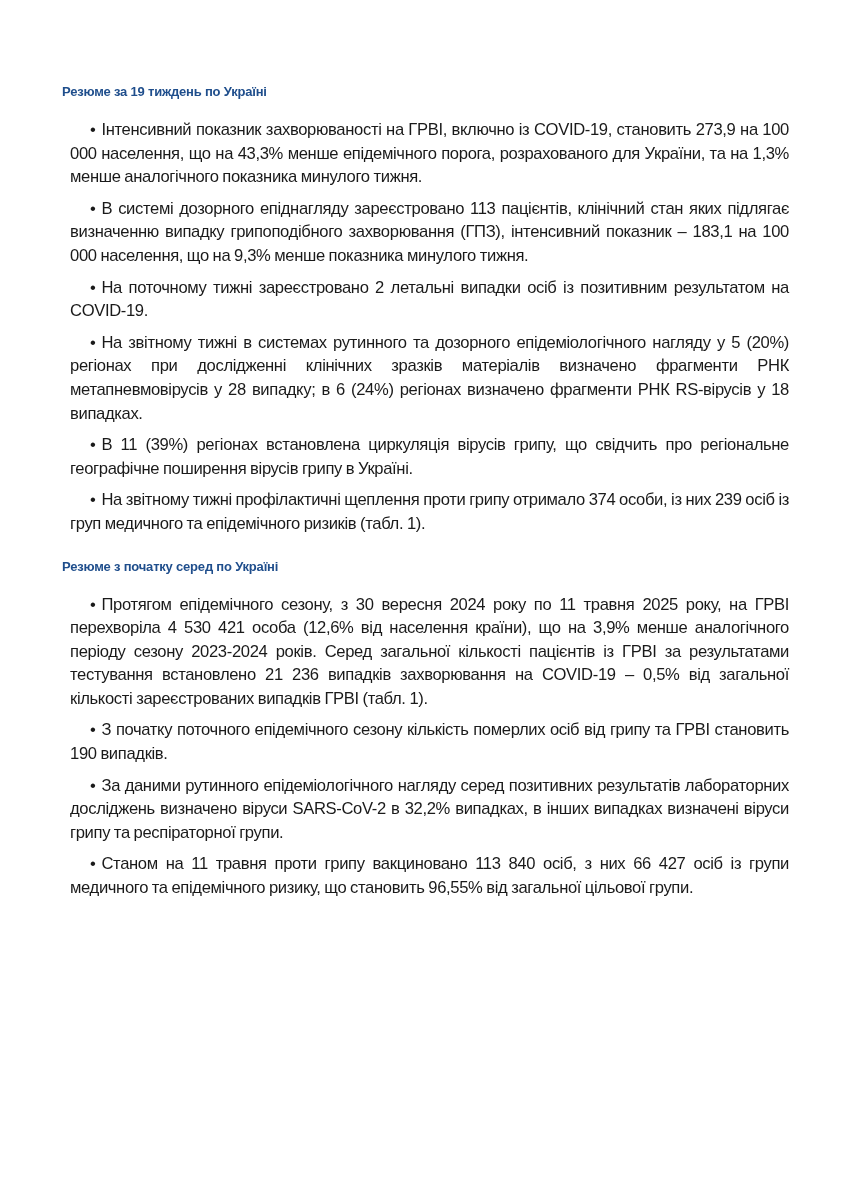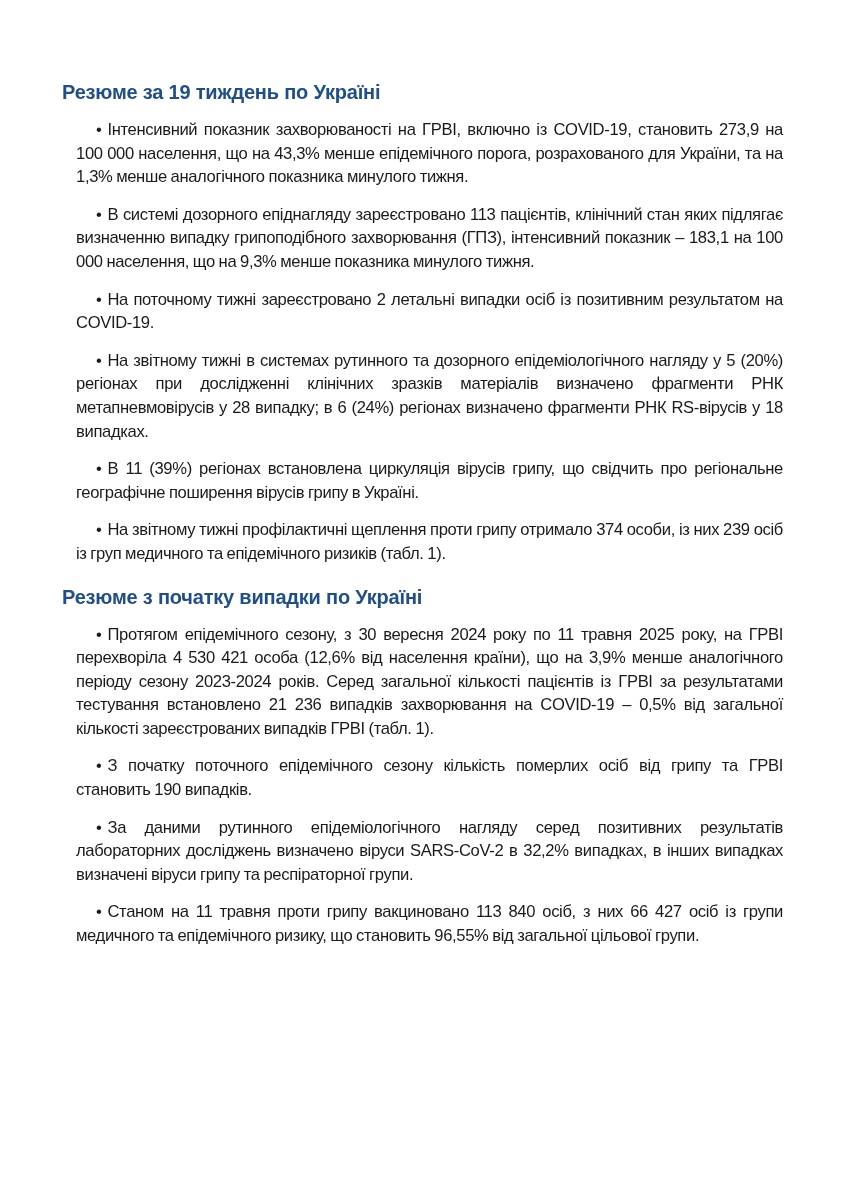--- a/index.html
+++ b/index.html
@@ -18,34 +18,34 @@
       left: 62px;
       top: 80px;
       width: 735px;
       font-family: "Liberation Sans", sans-serif;
       color: #1a1a1a;
     }
     .section-title {
       font-family: "Liberation Sans", sans-serif;
       font-weight: bold;
       color: #1f4e8c;
-      font-size: 20px;
+      font-size: 13px;
       line-height: 24px;
       margin: 0 0 14px 0;
       letter-spacing: -0.2px;
     }
     .section + .section {
       margin-top: 19px;
     }
     .para {
       font-size: 16.6px;
       line-height: 23.6px;
       text-align: justify;
       text-indent: 20px;
-      margin: 14px;
+      margin: 8px;
       letter-spacing: -0.35px;
       word-spacing: -0.5px;
     }
     .bullet {
       display: inline-block;
       text-indent: 0;
       margin-right: 6px;
     }
   </style>
 </head>
@@ -57,20 +57,20 @@
     <h2 class="section-title">Резюме за 19 тиждень по Україні</h2>
     <p class="para"><span class="bullet">•</span><span>Інтенсивний показник захворюваності на ГРВІ, включно із COVID-19, становить 273,9 на 100 000 населення, що на 43,3% менше епідемічного порога, розрахованого для України, та на 1,3% менше аналогічного показника минулого тижня.</span></p>
     <p class="para"><span class="bullet">•</span><span>В системі дозорного епіднагляду зареєстровано 113 пацієнтів, клінічний стан яких підлягає визначенню випадку грипоподібного захворювання (ГПЗ), інтенсивний показник – 183,1 на 100 000 населення, що на 9,3% менше показника минулого тижня.</span></p>
     <p class="para"><span class="bullet">•</span><span>На поточному тижні зареєстровано 2 летальні випадки осіб із позитивним результатом на COVID-19.</span></p>
     <p class="para"><span class="bullet">•</span><span>На звітному тижні в системах рутинного та дозорного епідеміологічного нагляду у 5 (20%) регіонах при дослідженні клінічних зразків матеріалів визначено фрагменти РНК метапневмовірусів у 28 випадку; в 6 (24%) регіонах визначено фрагменти РНК RS-вірусів у 18 випадках.</span></p>
     <p class="para"><span class="bullet">•</span><span>В 11 (39%) регіонах встановлена циркуляція вірусів грипу, що свідчить про регіональне географічне поширення вірусів грипу в Україні.</span></p>
     <p class="para"><span class="bullet">•</span><span>На звітному тижні профілактичні щеплення проти грипу отримало 374 особи, із них 239 осіб із груп медичного та епідемічного ризиків (табл. 1).</span></p>
   </div>
 
   <div class="section">
-    <h2 class="section-title">Резюме з початку випадки по Україні</h2>
+    <h2 class="section-title">Резюме з початку серед по Україні</h2>
     <p class="para"><span class="bullet">•</span><span>Протягом епідемічного сезону, з 30 вересня 2024 року по 11 травня 2025 року, на ГРВІ перехворіла 4 530 421 особа (12,6% від населення країни), що на 3,9% менше аналогічного періоду сезону 2023-2024 років. Серед загальної кількості пацієнтів із ГРВІ за результатами тестування встановлено 21 236 випадків захворювання на COVID-19 – 0,5% від загальної кількості зареєстрованих випадків ГРВІ (табл. 1).</span></p>
     <p class="para"><span class="bullet">•</span><span>З початку поточного епідемічного сезону кількість померлих осіб від грипу та ГРВІ становить 190 випадків.</span></p>
     <p class="para"><span class="bullet">•</span><span>За даними рутинного епідеміологічного нагляду серед позитивних результатів лабораторних досліджень визначено віруси SARS-CoV-2 в 32,2% випадках, в інших випадках визначені віруси грипу та респіраторної групи.</span></p>
     <p class="para"><span class="bullet">•</span><span>Станом на 11 травня проти грипу вакциновано 113 840 осіб, з них 66 427 осіб із групи медичного та епідемічного ризику, що становить 96,55% від загальної цільової групи.</span></p>
   </div>
 
 </div>
 
 </body></html>

